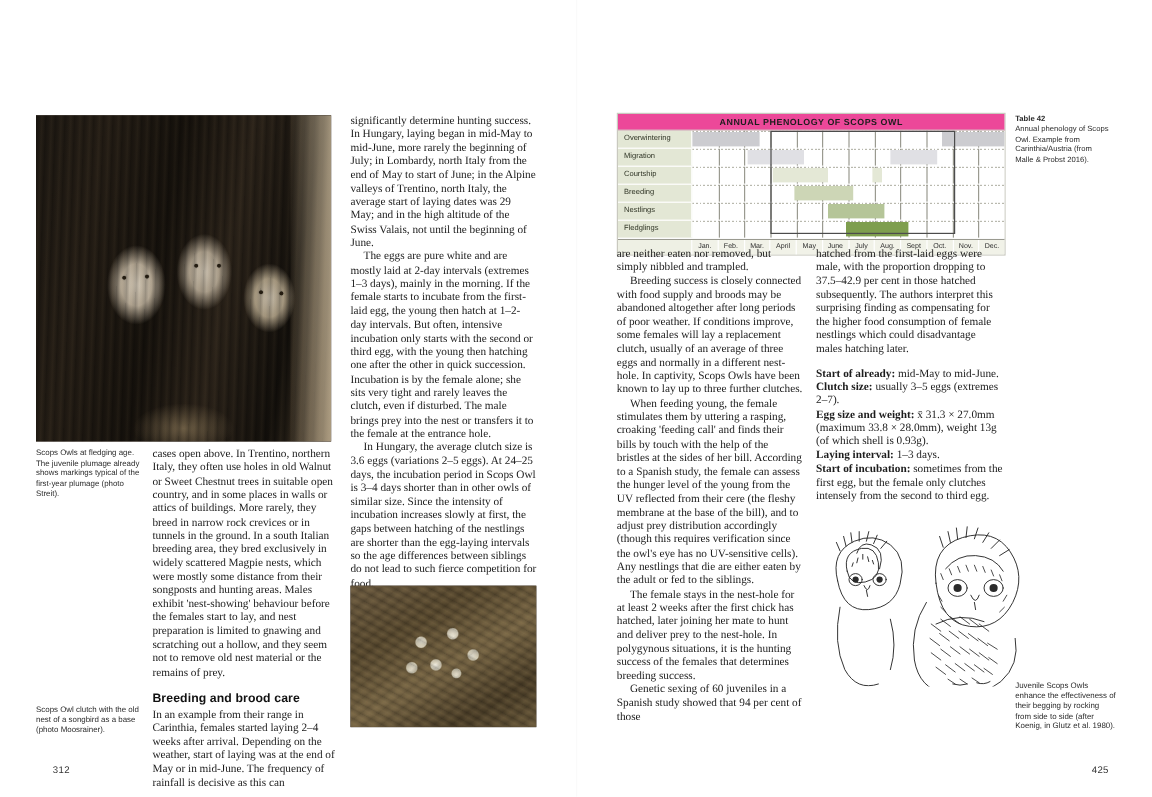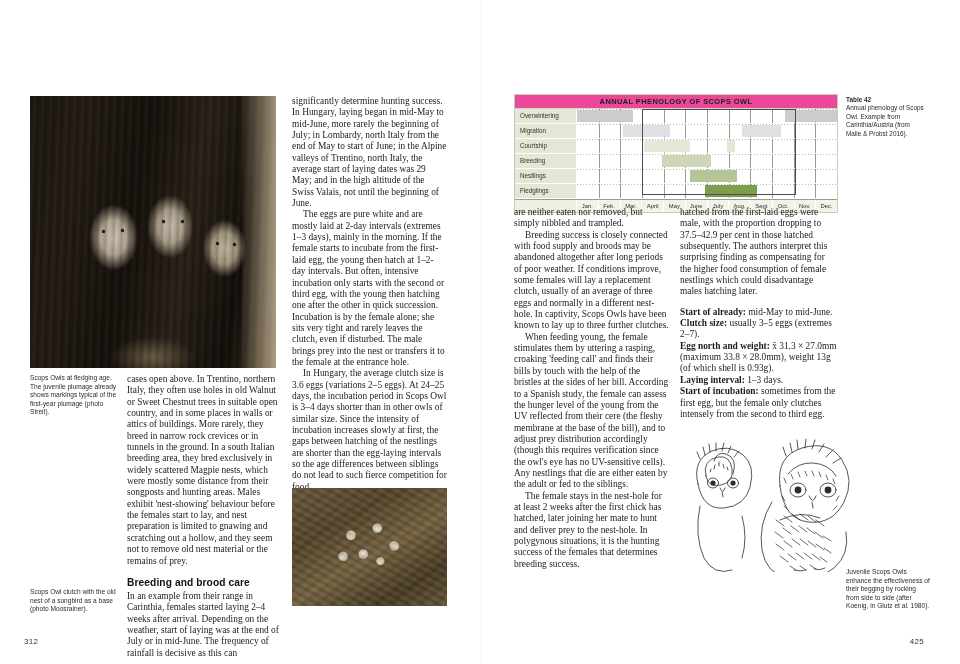--- a/index.html
+++ b/index.html
@@ -39,21 +39,21 @@
     line-height:13px;margin:9px 0 2px 0;color:#111;letter-spacing:0.1px;
   }
   .caption{
     position:absolute;font-family:"Liberation Sans",sans-serif;
     font-size:6.6px;line-height:8.6px;color:#2b2b2b;
   }
   .folio{
     position:absolute;bottom:18px;font-family:"Liberation Sans",sans-serif;
     font-size:8px;color:#333;letter-spacing:.3px;
   }
-  .folio-left{left:24px;margin-top:40px;}
+  .folio-left{left:44px;margin-top:40px;}
   .folio-right{right:36px;}
 
   
   .photo{position:absolute;overflow:hidden;background:#3a3128;}
   .photo .grain{position:absolute;inset:0;}
 
   
   #photo-fledglings .grain{
     background:
       radial-gradient(ellipse 34px 46px at 34% 52%, #cfc5b4 0%, #b3a794 38%, rgba(90,76,58,0) 72%),
@@ -160,21 +160,21 @@
       <div class="eye" style="left:203px;top:147px;"></div>
     </div>
 
     <div class="caption" style="left:30px;top:374px;width:92px;">
       <span>Scops Owls at fledging age. The juvenile plumage already shows markings typical of the first-year plumage (photo Streit).</span>
     </div>
 
     <div class="body-col" style="left:127px;top:374px;width:152px;">
       <p class="noindent">cases open above. In Trentino, northern Italy, they often use holes in old Walnut or Sweet Chestnut trees in suitable open country, and in some places in walls or attics of buildings. More rarely, they breed in narrow rock crevices or in tunnels in the ground. In a south Italian breeding area, they bred exclusively in widely scattered Magpie nests, which were mostly some distance from their songposts and hunting areas. Males exhibit 'nest-showing' behaviour before the females start to lay, and nest preparation is limited to gnawing and scratching out a hollow, and they seem not to remove old nest material or the remains of prey.</p>
       <div class="subhead">Breeding and brood care</div>
-      <p class="noindent">In an example from their range in Carinthia, females started laying 2–4 weeks after arrival. Depending on the weather, start of laying was at the end of July or in mid-June. The frequency of rainfall is decisive as this can</p>
+      <p class="noindent">In an example from their range in Carinthia, females started laying 2–4 weeks after arrival. Depending on the weather, start of laying was at the end of May or in mid-June. The frequency of rainfall is decisive as this can</p>
     </div>
 
     <div class="body-col" style="left:292px;top:96px;width:155px;">
       <p class="noindent">significantly determine hunting success. In Hungary, laying began in mid-May to mid-June, more rarely the beginning of July; in Lombardy, north Italy from the end of May to start of June; in the Alpine valleys of Trentino, north Italy, the average start of laying dates was 29 May; and in the high altitude of the Swiss Valais, not until the beginning of June.</p>
       <p>The eggs are pure white and are mostly laid at 2-day intervals (extremes 1–3 days), mainly in the morning. If the female starts to incubate from the first-laid egg, the young then hatch at 1–2-day intervals. But often, intensive incubation only starts with the second or third egg, with the young then hatching one after the other in quick succession. Incubation is by the female alone; she sits very tight and rarely leaves the clutch, even if disturbed. The male brings prey into the nest or transfers it to the female at the entrance hole.</p>
       <p>In Hungary, the average clutch size is 3.6 eggs (variations 2–5 eggs). At 24–25 days, the incubation period in Scops Owl is 3–4 days shorter than in other owls of similar size. Since the intensity of incubation increases slowly at first, the gaps between hatching of the nestlings are shorter than the egg-laying intervals so the age differences between siblings do not lead to such fierce competition for food.</p>
       <p>There is little nest hygiene, and the shell fragments remaining after hatching</p>
     </div>
 
     <div class="photo" id="photo-clutch" style="left:292px;top:488px;width:155px;height:118px;">
@@ -324,28 +324,29 @@
     <div class="tablecap" style="left:366px;top:96px;">
       <span class="tt">Table 42</span>
       <span>Annual phenology of Scops Owl. Example from Carinthia/Austria (from Malle &amp; Probst 2016).</span>
     </div>
 
     <div class="body-col" style="left:34px;top:207px;width:155px;">
       <p class="noindent">are neither eaten nor removed, but simply nibbled and trampled.</p>
       <p>Breeding success is closely connected with food supply and broods may be abandoned altogether after long periods of poor weather. If conditions improve, some females will lay a replacement clutch, usually of an average of three eggs and normally in a different nest-hole. In captivity, Scops Owls have been known to lay up to three further clutches.</p>
       <p>When feeding young, the female stimulates them by uttering a rasping, croaking 'feeding call' and finds their bills by touch with the help of the bristles at the sides of her bill. According to a Spanish study, the female can assess the hunger level of the young from the UV reflected from their cere (the fleshy membrane at the base of the bill), and to adjust prey distribution accordingly (though this requires verification since the owl's eye has no UV-sensitive cells). Any nestlings that die are either eaten by the adult or fed to the siblings.</p>
       <p>The female stays in the nest-hole for at least 2 weeks after the first chick has hatched, later joining her mate to hunt and deliver prey to the nest-hole. In polygynous situations, it is the hunting success of the females that determines breeding success.</p>
+      <p>Genetic sexing of 60 juveniles in a Spanish study showed that 94 per cent of those</p>
     </div>
 
     <div class="body-col" style="left:200px;top:207px;width:157px;">
       <p class="noindent">hatched from the first-laid eggs were male, with the proportion dropping to 37.5–42.9 per cent in those hatched subsequently. The authors interpret this surprising finding as compensating for the higher food consumption of female nestlings which could disadvantage males hatching later.</p>
       <div id="facts-list" style="margin-top:9px;">
           <p class="noindent" style="text-indent: 0px;"><b>Start of already:</b><span> mid-May to mid-June.</span></p>
           <p class="noindent" style="text-indent: 0px;"><b>Clutch size:</b><span> usually 3–5 eggs (extremes 2–7).</span></p>
-          <p class="noindent" style="text-indent: 0px;"><b>Egg north and weight:</b><span> x̄ 31.3 × 27.0mm (maximum 33.8 × 28.0mm), weight 13g (of which shell is 0.93g).</span></p>
+          <p class="noindent" style="text-indent: 0px;"><b>Egg size and weight:</b><span> x̄ 31.3 × 27.0mm (maximum 33.8 × 28.0mm), weight 13g (of which shell is 0.93g).</span></p>
           <p class="noindent" style="text-indent: 0px;"><b>Laying interval:</b><span> 1–3 days.</span></p>
           <p class="noindent" style="text-indent: 0px;"><b>Start of incubation:</b><span> sometimes from the first egg, but the female only clutches intensely from the second to third egg.</span></p>
         </div>
     </div>
 
     <div class="owldraw" style="left:196px;top:424px;width:185px;height:148px;">
       <svg width="185" height="148" viewBox="0 0 185 148">
         <g fill="none" stroke="#2b2b2b" stroke-width="0.8" stroke-linecap="round">
 
           <path d="M22 60 q-6 -24 14 -33 q16 -7 30 3 q14 11 8 33 q-5 19 -26 21 q-21 2 -26 -24z"></path>

